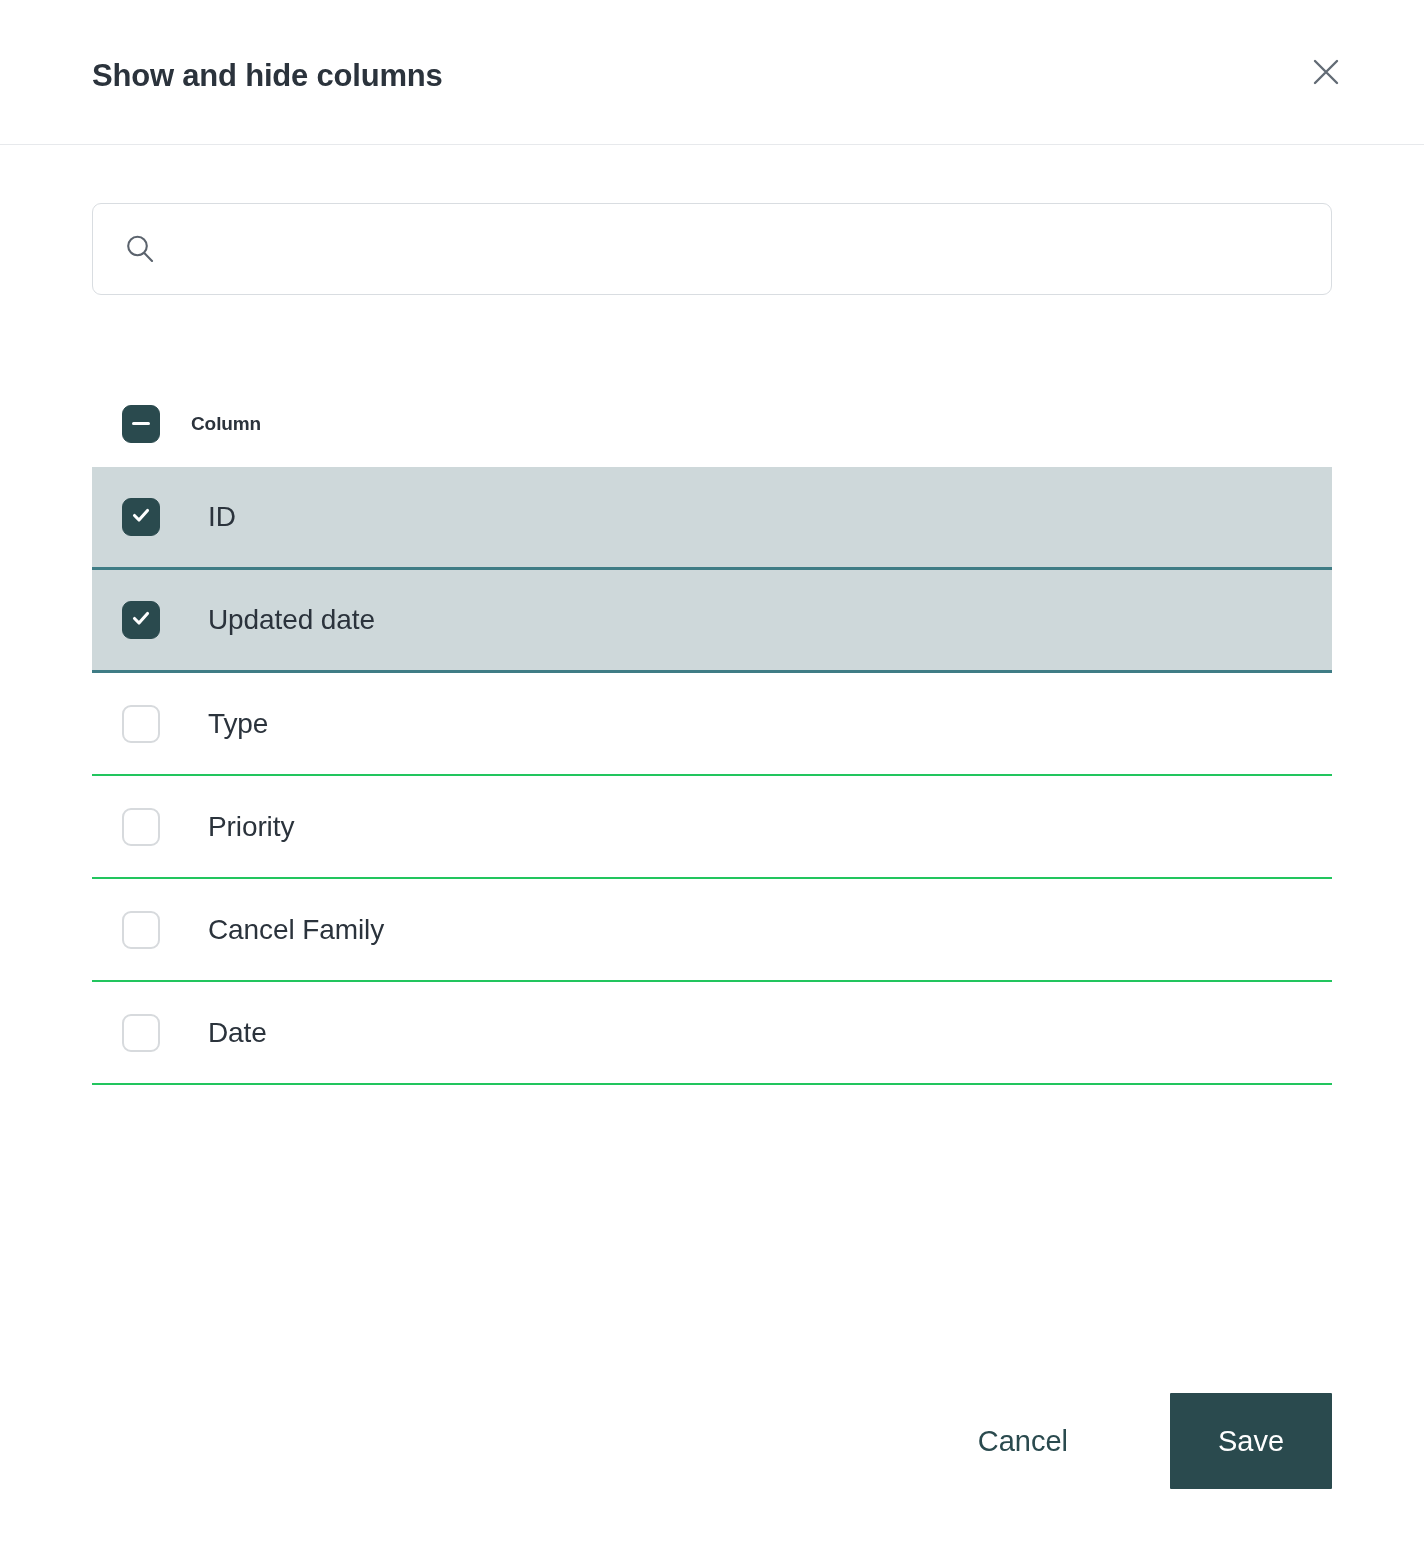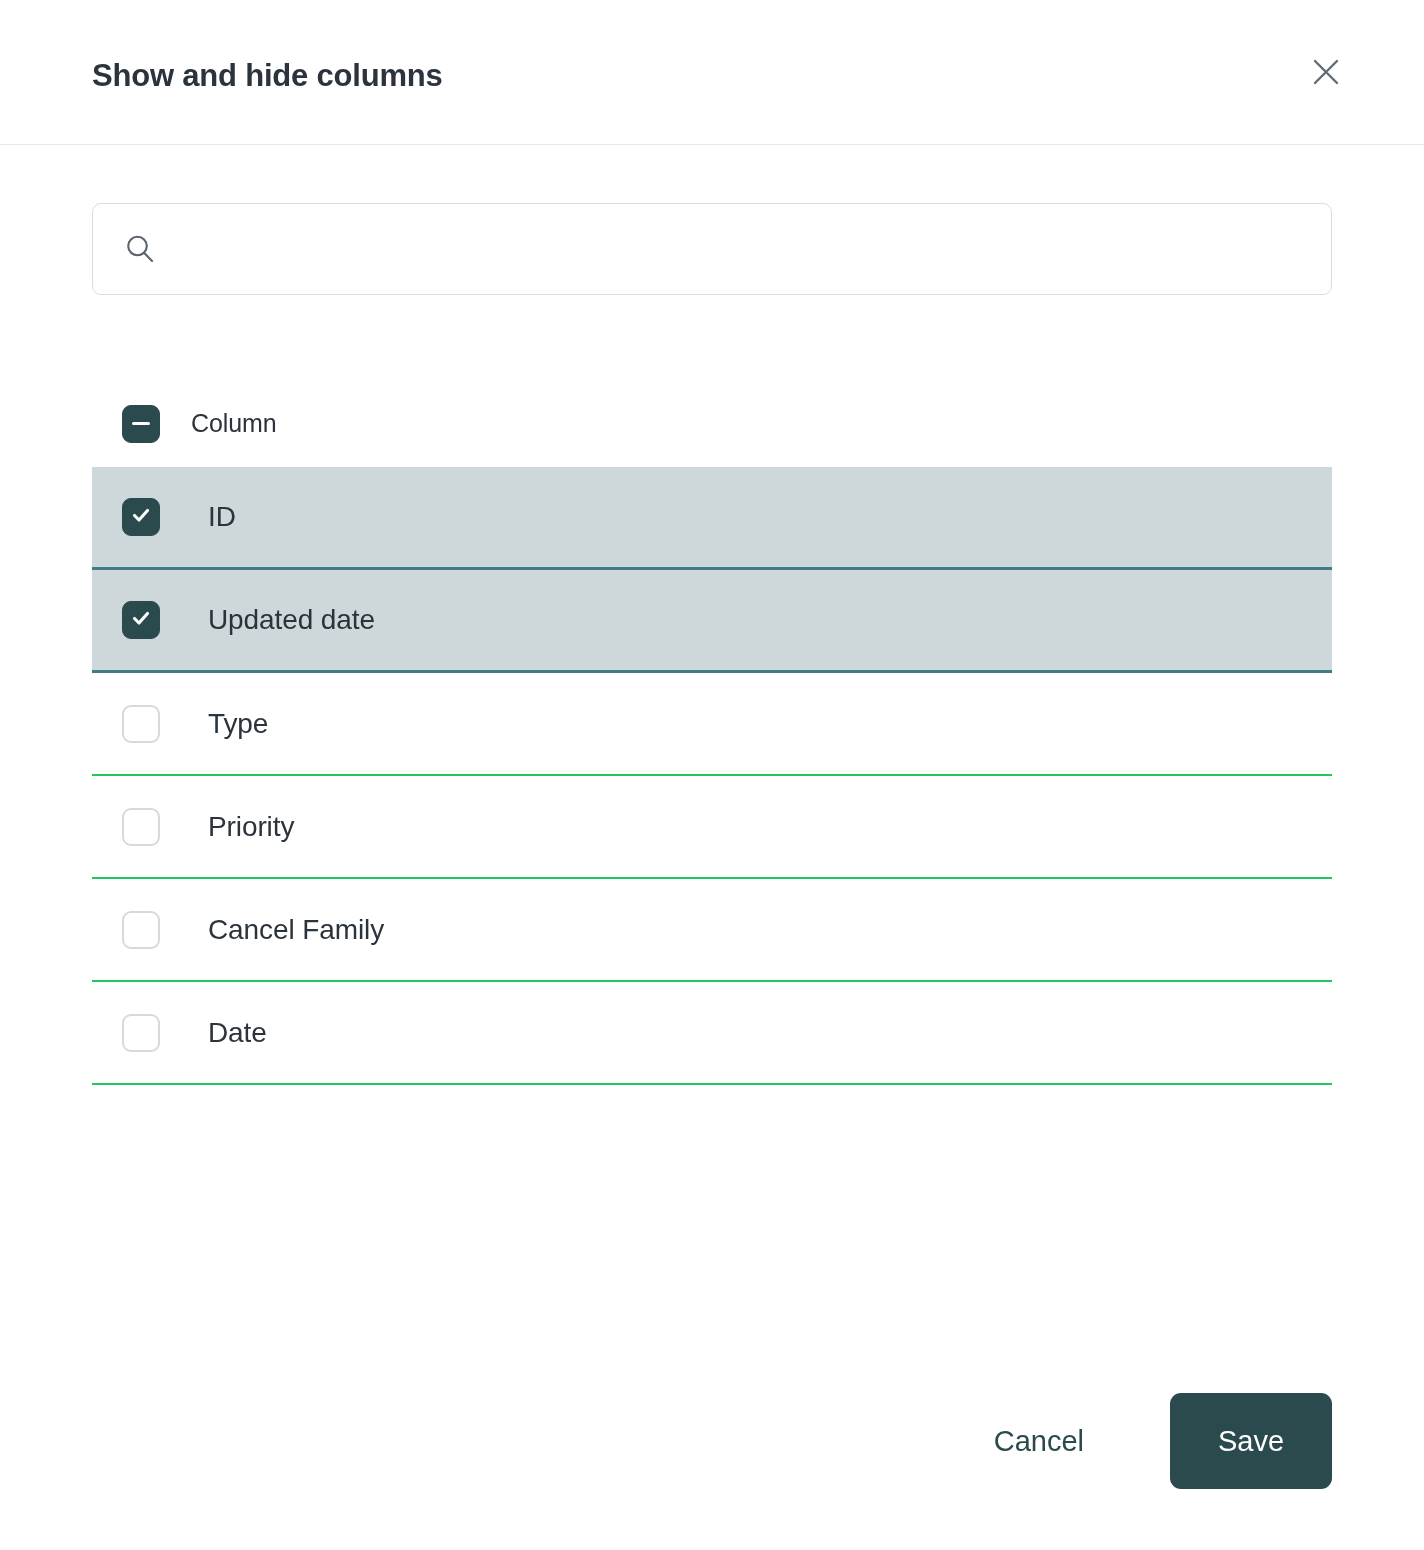--- a/index.html
+++ b/index.html
@@ -99,22 +99,22 @@
     width: 1240px;
   }
 
   .list-header {
     height: 87px;
     display: flex;
     align-items: center;
     background: #ffffff;
   }
   .list-header .row-label {
-    font-weight: normal;
-    font-size: 25px;
+    font-weight: bold;
+    font-size: 19px;
   }
 
   .row {
     height: 103px;
     display: flex;
     align-items: center;
     box-sizing: border-box;
     gap: 17px;
   }
   .row.checked {
@@ -173,42 +173,42 @@
   
   .footer {
     position: absolute;
     left: 92px;
     right: 92px;
     top: 1393px;
     height: 96px;
     display: flex;
     align-items: center;
     justify-content: flex-end;
-    gap: 0px;
+    gap: 16px;
   }
   .btn-cancel {
     font-family: "Liberation Sans", sans-serif;
     font-size: 29px;
     color: #2a4a4e;
     background: transparent;
     border: none;
     padding: 18px 26px;
     margin-right: 60px;
     cursor: pointer;
     border-radius: 8px;
   }
   .btn-save {
     font-family: "Liberation Sans", sans-serif;
     font-size: 29px;
     color: #ffffff;
     background: #2a4a4e;
     border: none;
     width: 162px;
     height: 96px;
-    border-radius: 11px;
+    border-radius: 1px;
     cursor: pointer;
   }
 </style>
 </head>
 <body>
 
 <div class="dialog">
 
   <div class="dialog-header">
     <div class="dialog-title">Show and hide columns</div>

